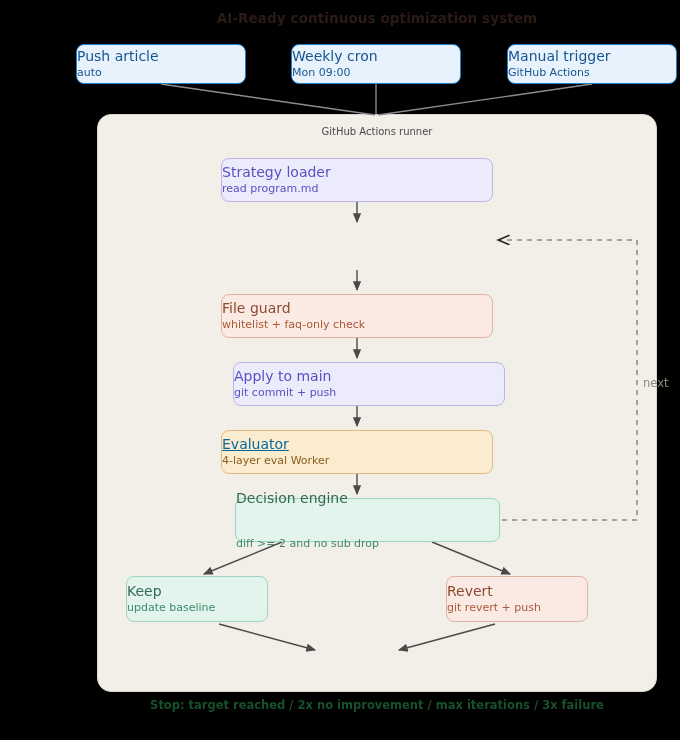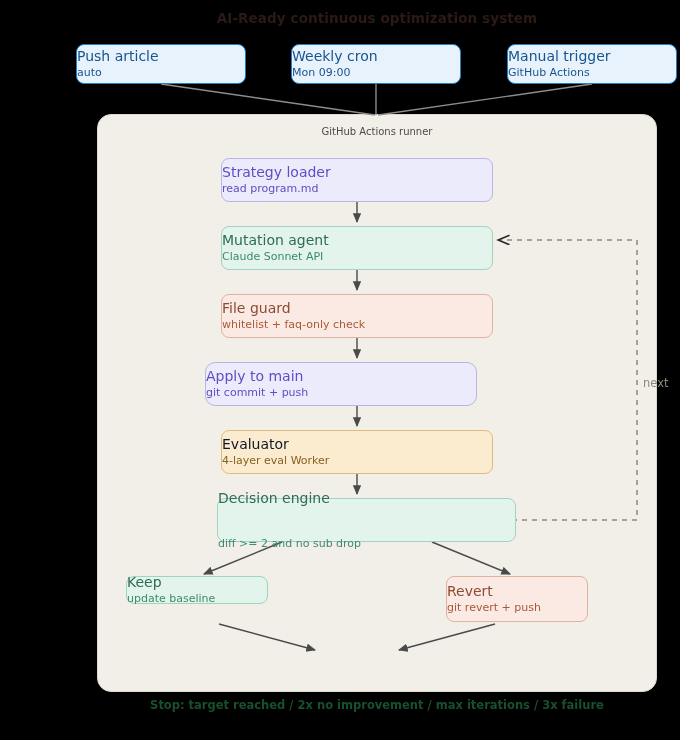--- a/index.html
+++ b/index.html
@@ -93,21 +93,21 @@
 
   .p-mint   { background:#e3f4ec; border-color:#9fd4c0; }
   .p-mint .t1 { color:#2f6b56; }
   .p-mint .t2 { color:#3e8a6e; }
 
   .p-pink   { background:#fbeae4; border-color:#e0b2a0; }
   .p-pink .t1 { color:#8d4a30; }
   .p-pink .t2 { color:#a85a36; }
 
   .p-orange { background:#fbeccf; border-color:#e0bb7e; }
-  .p-orange .t1 { color:#0f172a; }
+  .p-orange .t1 { color:#0369a1;text-decoration:underline; }
   .p-orange .t2 { color:#8a6020; }
 
   .runner-box {
     position: absolute;
     left: 60px;
     top: 114px;
     width: 560px;
     height: 578px;
     background: #f2efe8;
     border-radius: 14px;
@@ -176,42 +176,38 @@
   </div>
   <div class="node p-blue" style="left:470px; top:44px; width:170px; height:40px;">
     <span class="t1">Manual trigger</span>
     <span class="t2">GitHub Actions</span>
   </div>
 
   <div class="node p-purple" style="left:184px; top:158px; width:272px; height:44px;">
     <span class="t1">Strategy loader</span>
     <span class="t2">read program.md</span>
   </div>
-  <div class="node p-mint" style="left:184px; top:226px; width:272px; height:44px;">
-    <span class="t1">Mutation agent</span>
-    <span class="t2">Claude Sonnet API</span>
-  </div>
   <div class="node p-pink" style="left:184px; top:294px; width:272px; height:44px;">
     <span class="t1">File guard</span>
     <span class="t2">whitelist + faq-only check</span>
   </div>
-  <div class="node p-purple" style="left:168px; top:362px; width:272px; height:44px;border-radius:10px;">
+  <div class="node p-purple" style="left:196px; top:362px; width:272px; height:44px;">
     <span class="t1">Apply to main</span>
     <span class="t2">git commit + push</span>
   </div>
   <div class="node p-orange" style="left:184px; top:430px; width:272px; height:44px;">
     <span class="t1">Evaluator</span>
     <span class="t2">4-layer eval Worker</span>
   </div>
-  <div class="node p-mint" style="left:180px; top:498px; width:299px; height:44px;gap:29px;">
+  <div class="node p-mint" style="left:198px; top:498px; width:265px; height:44px;gap:29px;">
     <span class="t1">Decision engine</span>
     <span class="t2">diff &gt;= 2 and no sub drop</span>
   </div>
 
-  <div class="node p-mint" style="left:89px; top:576px; width:142px; height:28px;">
+  <div class="node p-mint" style="left:89px; top:576px; width:142px; height:46px;">
     <span class="t1">Keep</span>
     <span class="t2">update baseline</span>
   </div>
   <div class="node p-pink" style="left:409px; top:576px; width:142px; height:46px;">
     <span class="t1">Revert</span>
     <span class="t2">git revert + push</span>
   </div>
 
 
   <div class="footer-note">Stop: target reached / 2x no improvement / max iterations / 3x failure</div>

